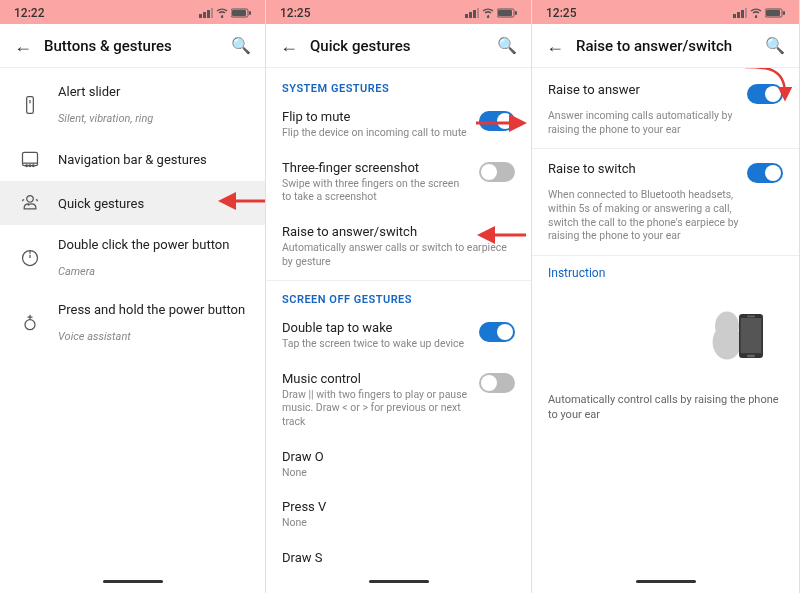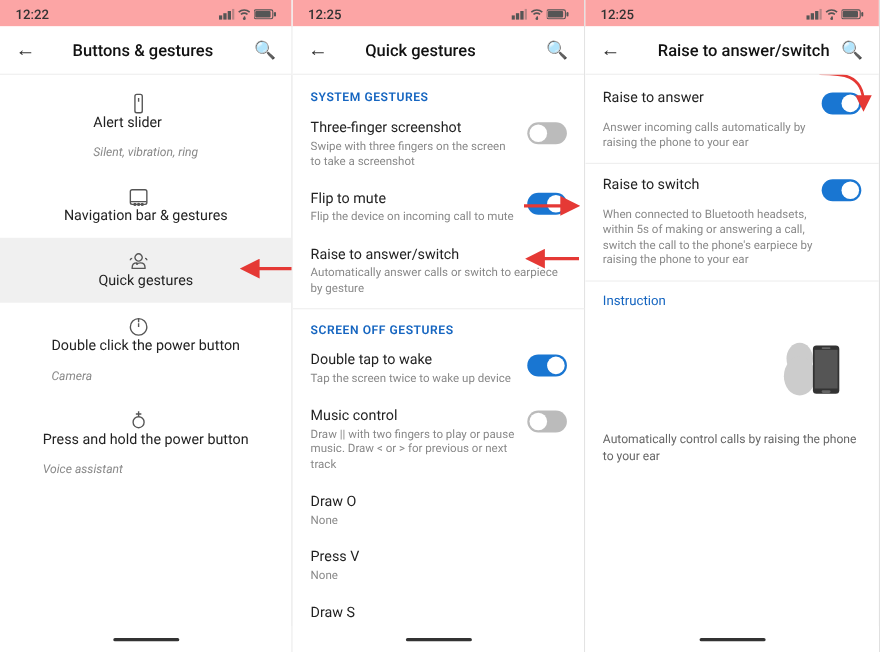--- a/index.html
+++ b/index.html
@@ -57,40 +57,38 @@
       font-size: 18px;
       color: #333;
       margin-right: 12px;
       cursor: pointer;
     }
     .panel-title {
       font-size: 15px;
       font-weight: 500;
       color: #111;
       flex: 1;
-      margin-left: 22px;
     }
     .search-icon-header {
       font-size: 16px;
       color: #555;
     }
 
     
     .settings-list {
       flex: 1;
       overflow-y: auto;
       padding: 4px 0;
     }
     .setting-item {
       display: flex;
       align-items: center;
       padding: 12px 16px;
       cursor: pointer;
       position: relative;
-      flex-direction: column;
     }
     .setting-item.active { background: #f0f0f0; }
     .setting-icon {
       width: 28px;
       display: flex;
       align-items: center;
       justify-content: center;
       margin-right: 14px;
       font-size: 18px;
       color: #555;
@@ -389,45 +387,45 @@
 
   <div class="settings-list">
 
     <div class="section-header">
       <span>SYSTEM GESTURES</span>
     </div>
 
     <div class="gesture-item">
       <div class="toggle-row">
         <div class="toggle-text">
-          <div class="gesture-title">Three-finger screenshot</div>
-          <div class="gesture-subtitle">Swipe with three fingers on the screen to take a screenshot</div>
-        </div>
-        <div class="toggle toggle-off"></div>
-      </div>
-    </div>
-
-    <div class="gesture-item">
-      <div class="toggle-row">
-        <div class="toggle-text">
           <div class="gesture-title">Flip to mute</div>
           <div class="gesture-subtitle">Flip the device on incoming call to mute</div>
         </div>
         <div class="toggle toggle-on"></div>
       </div>
 
       <div style="position:absolute; right:0px; top:10px;">
         <svg width="65" height="28">
           <defs>
             <marker id="ah2" markerWidth="6" markerHeight="6" refX="3" refY="3" orient="auto">
               <path d="M0,0 L0,6 L6,3 z" fill="#e53935"></path>
             </marker>
           </defs>
           <line x1="10" y1="14" x2="52" y2="14" stroke="#e53935" stroke-width="3" marker-end="url(#ah2)"></line>
         </svg>
+      </div>
+    </div>
+
+    <div class="gesture-item">
+      <div class="toggle-row">
+        <div class="toggle-text">
+          <div class="gesture-title">Three-finger screenshot</div>
+          <div class="gesture-subtitle">Swipe with three fingers on the screen to take a screenshot</div>
+        </div>
+        <div class="toggle toggle-off"></div>
       </div>
     </div>
 
     <div class="gesture-item" style="position:relative;">
       <div class="gesture-title">Raise to answer/switch</div>
       <div class="gesture-subtitle">Automatically answer calls or switch to earpiece by gesture</div>
 
       <div style="position:absolute; right:0px; top:8px;">
         <svg width="55" height="26">
           <defs>

